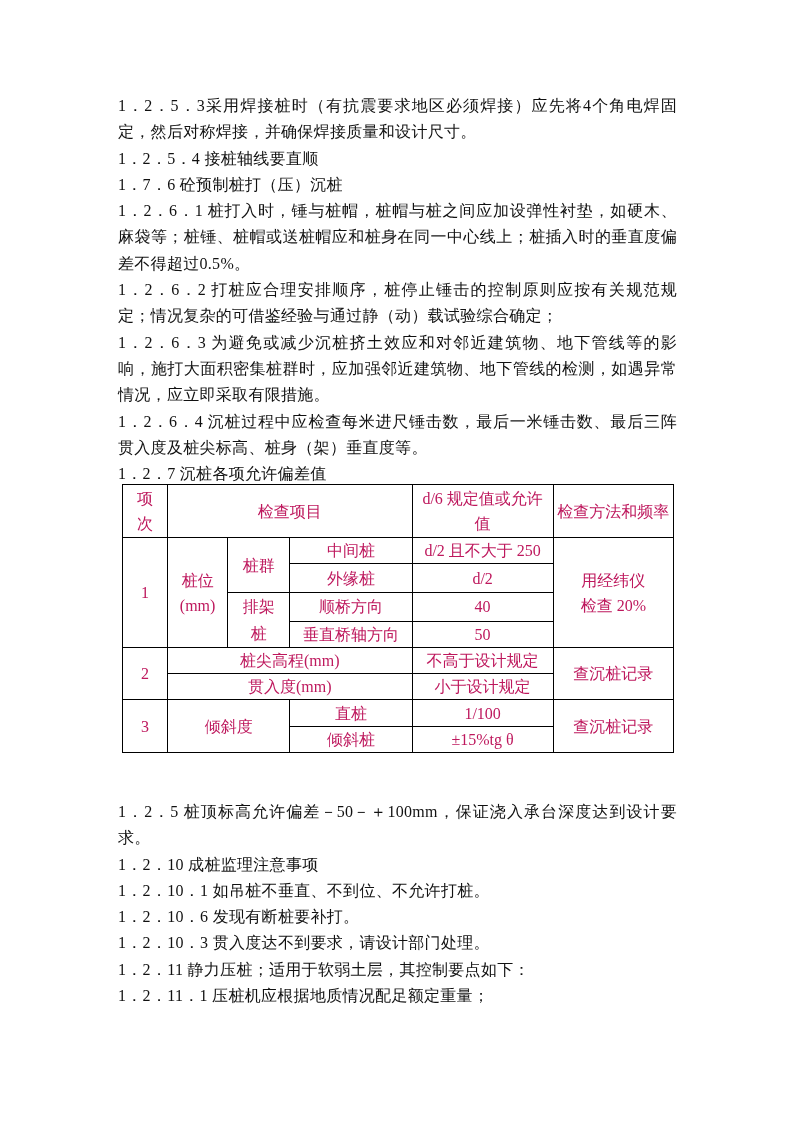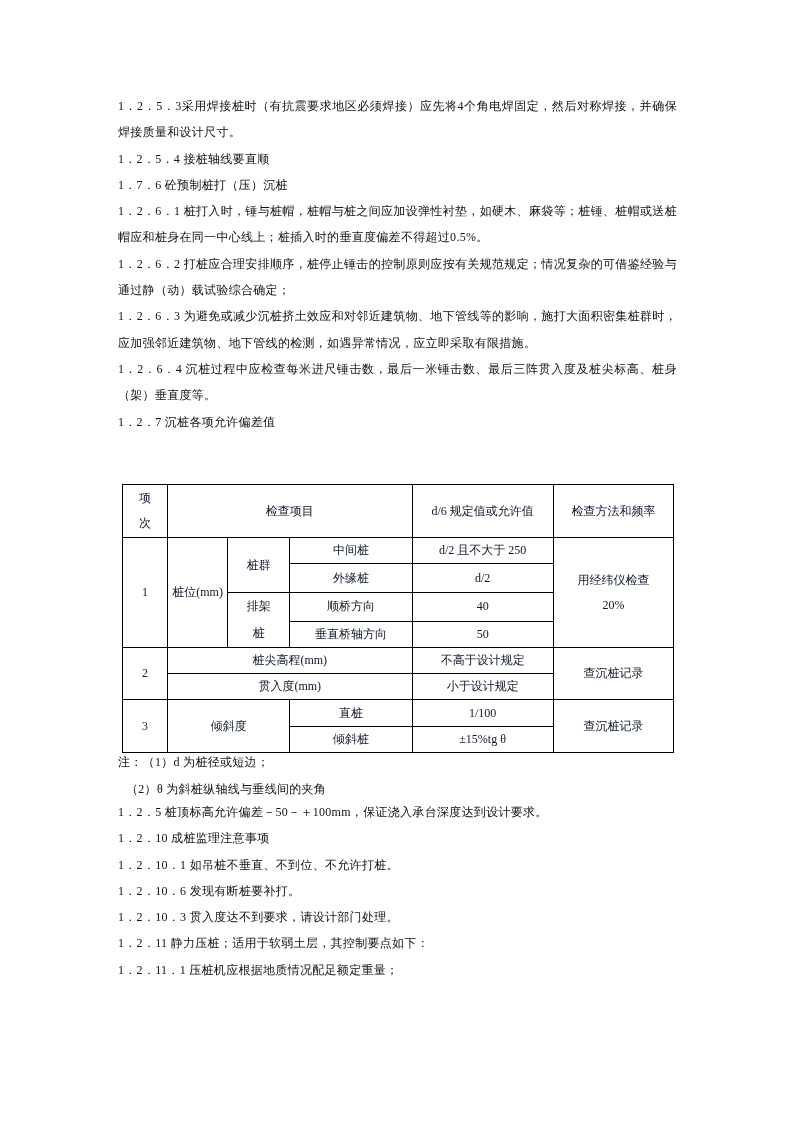--- a/index.html
+++ b/index.html
@@ -9,38 +9,38 @@
     margin:0 auto;
     background:#ffffff;
     font-family:"Liberation Serif","DejaVu Serif",serif;
     color:#111111;
     overflow:hidden;
   }
   .textblock {
     position:absolute;
     left:118px;
     width:559px;
-    font-size:12px;
+    font-size:16px;
     line-height:26.3px;
     letter-spacing:0.3px;
   }
   .textblock p {margin:0; text-align:justify;}
   #block-top {top:93px;}
   #block-notes {top:749px; line-height:27.3px;}
   #block-bottom {top:799px;}
   .indent-sm {padding-left:8px;}
 
   table.spec {
     position:absolute;
     left:122px; top:484px;
     width:552px;
     border-collapse:collapse;
     table-layout:fixed;
-    font-size:12px;
-    color:#0f172a;
+    font-size:16px;
+    color:#be185d;
   }
   table.spec td {
     border:1px solid #000;
     text-align:center;
     vertical-align:middle;
     padding:0 3px;
     line-height:25px;
     overflow:hidden;
   }
   .vtext {display:inline-block; width:1.15em; line-height:25px;}
@@ -116,24 +116,20 @@
         <td>1/100</td>
         <td rowspan="2">查沉桩记录</td>
       </tr>
       <tr style="height:26px">
         <td>倾斜桩</td>
         <td>±15%tg θ</td>
       </tr>
     </tbody>
   </table>
 
-  <div class="textblock" id="block-notes">
-    <p>注：（1）d 为桩径或短边；</p>
-    <p class="indent-sm">（2）θ 为斜桩纵轴线与垂线间的夹角</p>
-  </div>
 
   <div class="textblock" id="block-bottom">
     <p>1．2．5 桩顶标高允许偏差－50－＋100mm，保证浇入承台深度达到设计要求。</p>
     <p>1．2．10 成桩监理注意事项</p>
     <p>1．2．10．1 如吊桩不垂直、不到位、不允许打桩。</p>
     <p>1．2．10．6 发现有断桩要补打。</p>
     <p>1．2．10．3 贯入度达不到要求，请设计部门处理。</p>
     <p>1．2．11 静力压桩；适用于软弱土层，其控制要点如下：</p>
     <p>1．2．11．1 压桩机应根据地质情况配足额定重量；</p>
   </div>

